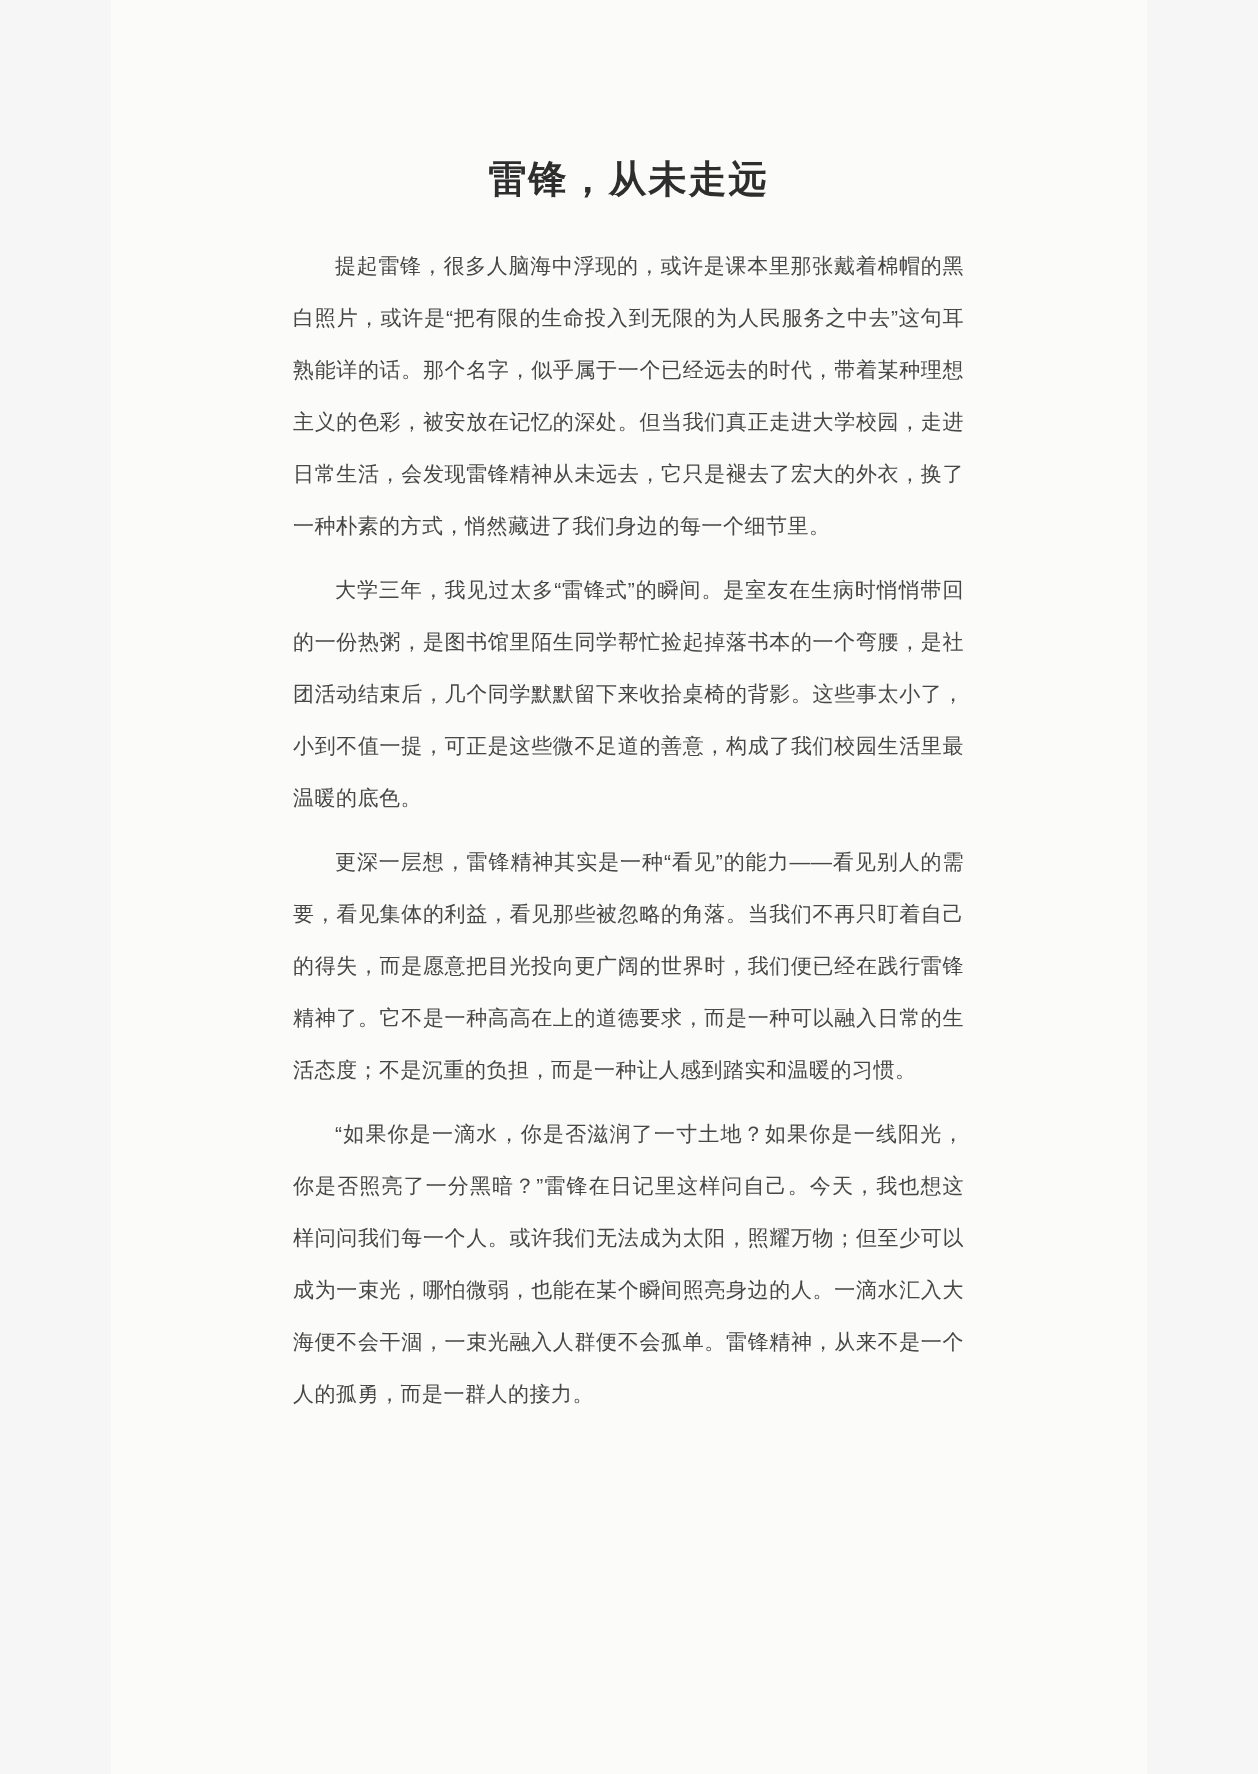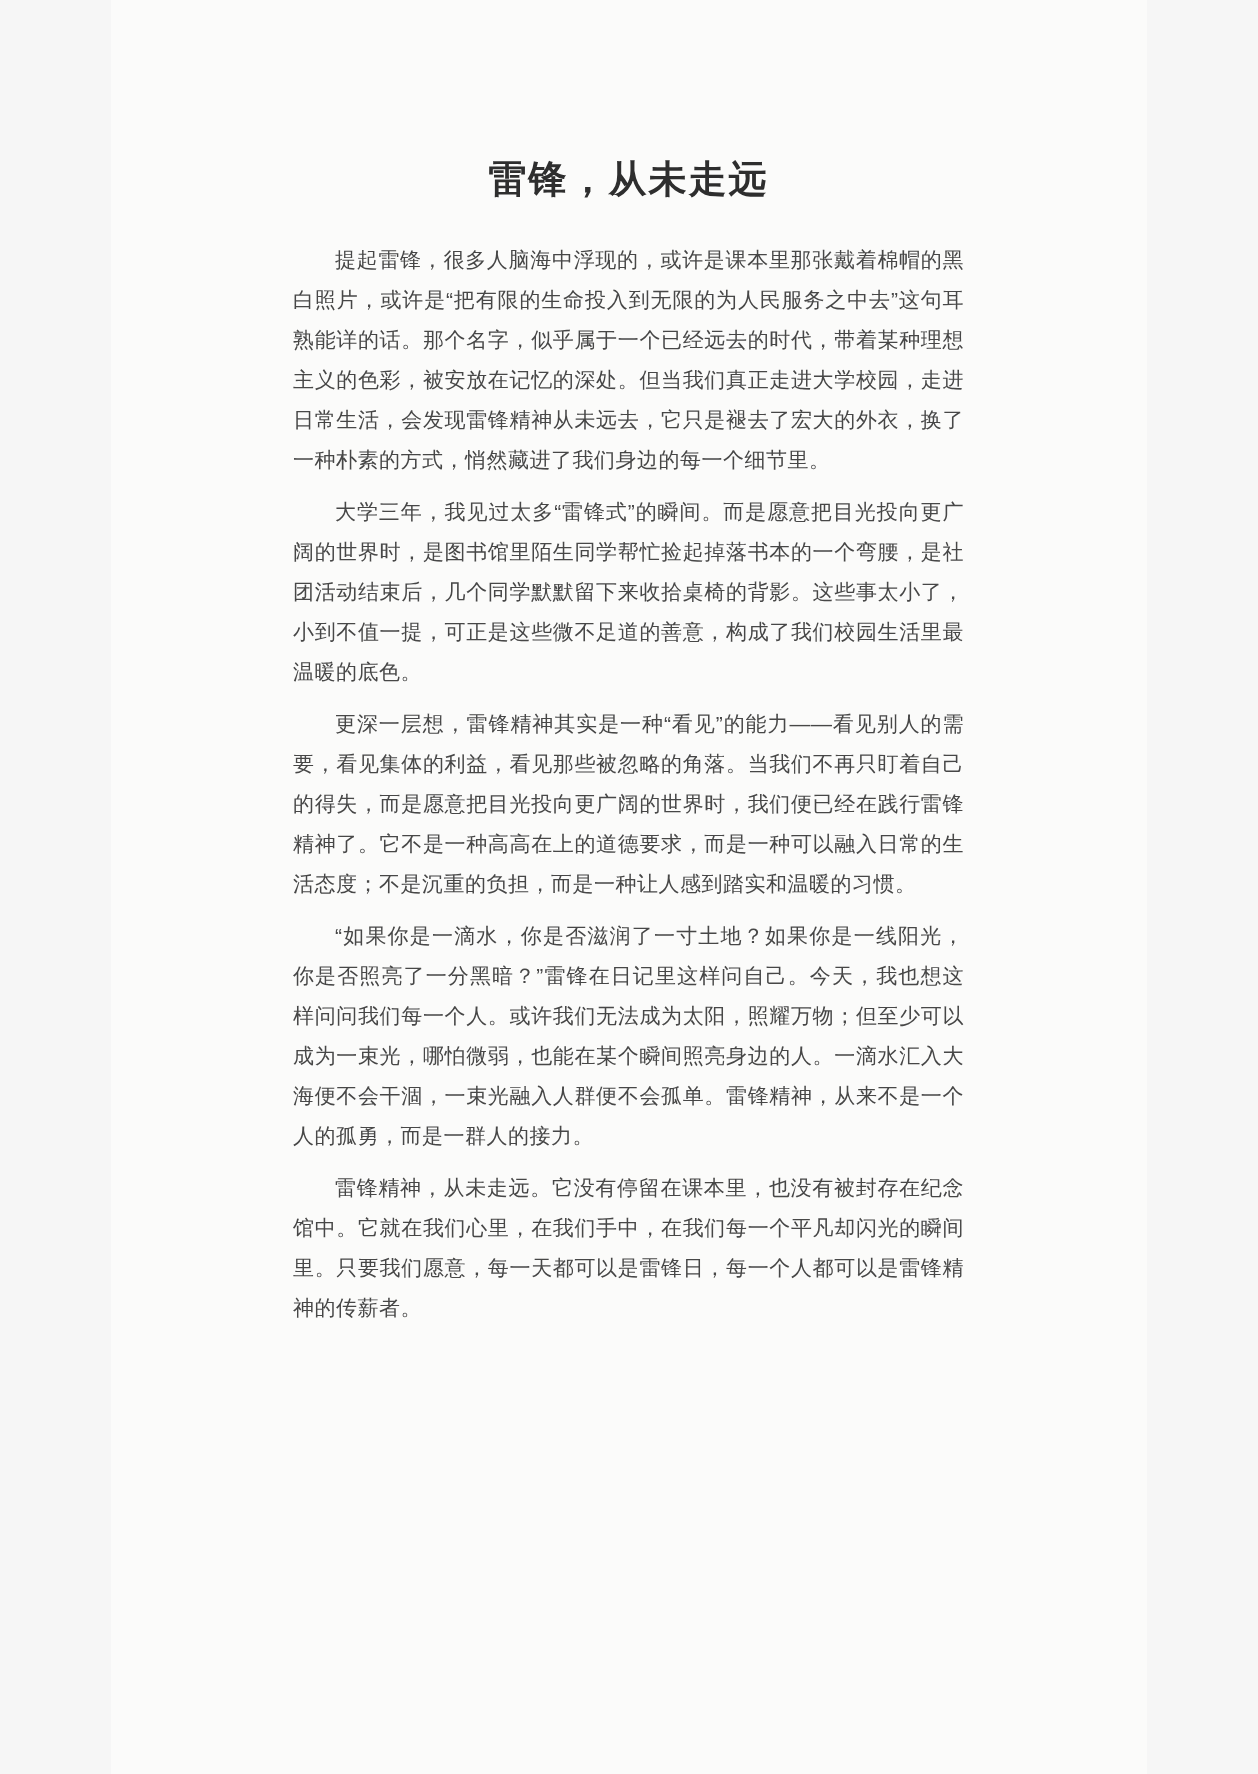--- a/index.html
+++ b/index.html
@@ -28,36 +28,35 @@
     letter-spacing: 2px;
     text-align: center;
     color: #2e2e2e;
   }
   .essay {
     margin-top: 36px;
   }
   .essay p {
     margin: 0 0 12px 0;
     font-size: 21px;
-    line-height: 40px;
+    line-height: 52px;
     color: #474747;
     text-align: justify;
     text-justify: inter-ideograph;
     text-indent: 2em;
     letter-spacing: 0.5px;
     word-break: break-all;
   }
 </style>
 </head>
 <body>
 
 <div class="page">
   <div class="content">
     <h1 class="doc-title">雷锋，从未走远</h1>
     <div class="essay">
       <p>提起雷锋，很多人脑海中浮现的，或许是课本里那张戴着棉帽的黑白照片，或许是“把有限的生命投入到无限的为人民服务之中去”这句耳熟能详的话。那个名字，似乎属于一个已经远去的时代，带着某种理想主义的色彩，被安放在记忆的深处。但当我们真正走进大学校园，走进日常生活，会发现雷锋精神从未远去，它只是褪去了宏大的外衣，换了一种朴素的方式，悄然藏进了我们身边的每一个细节里。</p>
-      <p>大学三年，我见过太多“雷锋式”的瞬间。而是愿意把目光投向更广阔的世界时，是图书馆里陌生同学帮忙捡起掉落书本的一个弯腰，是社团活动结束后，几个同学默默留下来收拾桌椅的背影。这些事太小了，小到不值一提，可正是这些微不足道的善意，构成了我们校园生活里最温暖的底色。</p>
+      <p>大学三年，我见过太多“雷锋式”的瞬间。是室友在生病时悄悄带回的一份热粥，是图书馆里陌生同学帮忙捡起掉落书本的一个弯腰，是社团活动结束后，几个同学默默留下来收拾桌椅的背影。这些事太小了，小到不值一提，可正是这些微不足道的善意，构成了我们校园生活里最温暖的底色。</p>
       <p>更深一层想，雷锋精神其实是一种“看见”的能力——看见别人的需要，看见集体的利益，看见那些被忽略的角落。当我们不再只盯着自己的得失，而是愿意把目光投向更广阔的世界时，我们便已经在践行雷锋精神了。它不是一种高高在上的道德要求，而是一种可以融入日常的生活态度；不是沉重的负担，而是一种让人感到踏实和温暖的习惯。</p>
       <p>“如果你是一滴水，你是否滋润了一寸土地？如果你是一线阳光，你是否照亮了一分黑暗？”雷锋在日记里这样问自己。今天，我也想这样问问我们每一个人。或许我们无法成为太阳，照耀万物；但至少可以成为一束光，哪怕微弱，也能在某个瞬间照亮身边的人。一滴水汇入大海便不会干涸，一束光融入人群便不会孤单。雷锋精神，从来不是一个人的孤勇，而是一群人的接力。</p>
-      <p>雷锋精神，从未走远。它没有停留在课本里，也没有被封存在纪念馆中。它就在我们心里，在我们手中，在我们每一个平凡却闪光的瞬间里。只要我们愿意，每一天都可以是雷锋日，每一个人都可以是雷锋精神的传薪者。</p>
     </div>
   </div>
 </div>
 
 </body></html>

